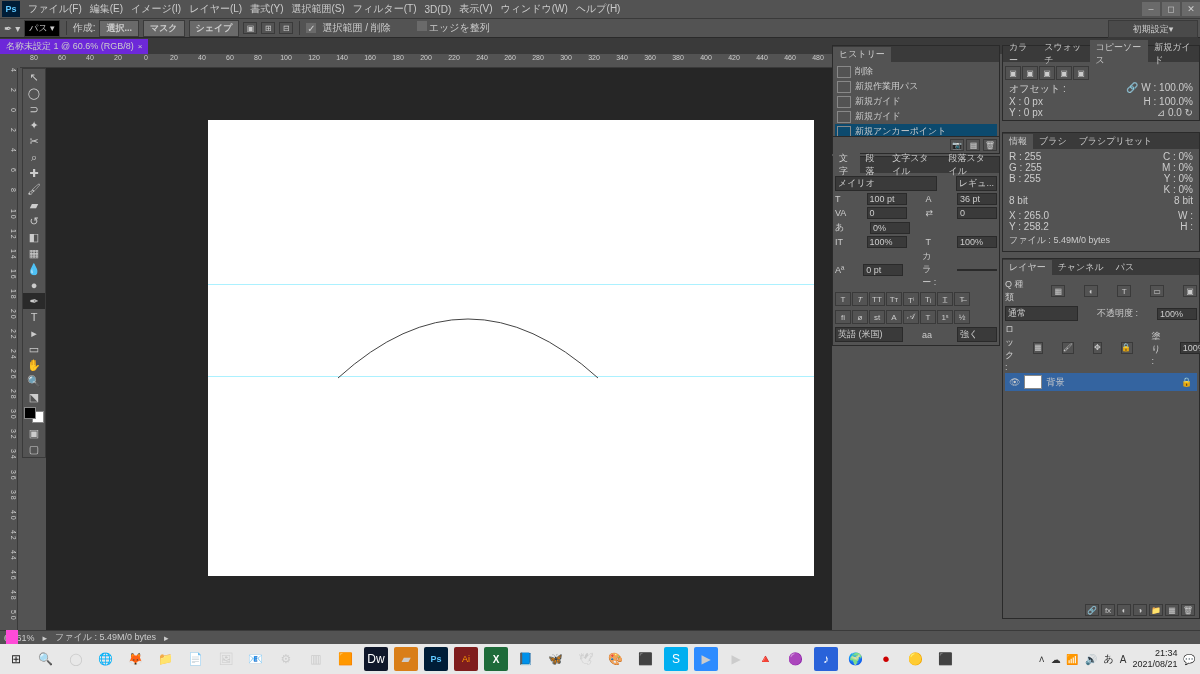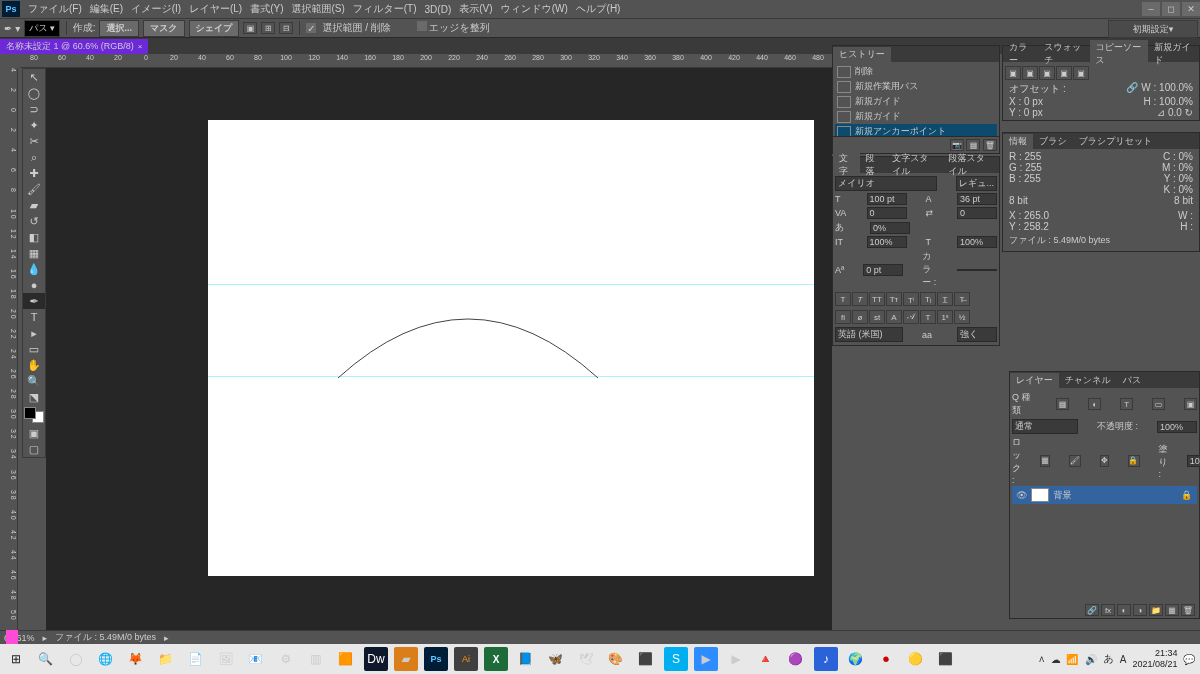--- a/index.html
+++ b/index.html
@@ -385,21 +385,21 @@
           <span>W :</span>
         </div>
       <div class="info-row">
           <span><span>Y :</span> <span>258.2</span></span>
           <span>H :</span>
         </div>
       <div style="padding:2px 4px"><span>ファイル :</span> <span>5.49M/0 bytes</span></div>
     </div>
   </div>
 
-  <div class="right-panel" style="position:absolute;bottom:0;left:7px;right:0;height:248px">
+  <div class="right-panel" style="position:absolute;bottom:0;left:0;right:0;height:361px">
     <div class="panel-tabs">
       <span class="active">レイヤー</span>
       <span>チャンネル</span>
       <span>パス</span>
     </div>
     <div class="panel-body">
       <div class="char-row">
           <span>Q 種類</span>
         <span class="tiny-btn">▦</span>
         <span class="tiny-btn">◐</span>
@@ -457,21 +457,21 @@
   <span class="task-icon">📁</span>
   <span class="task-icon">📄</span>
   <span class="task-icon">🖼</span>
   <span class="task-icon">📧</span>
   <span class="task-icon">⚙</span>
   <span class="task-icon">▥</span>
   <span class="task-icon">🟧</span>
   <span class="task-icon" style="background:#0f172a;color:#fff">Dw</span>
   <span class="task-icon" style="background:#d97e18">▰</span>
   <span class="task-icon" style="background:#001d37;color:#5fc8ff;font-size:9px;font-weight:bold">Ps</span>
-  <span class="task-icon" style="background:#404040;color:#ff9a00;font-size:9px;font-weight:normal">Ai</span>
+  <span class="task-icon" style="background:#7f1d1d;color:#ff9a00;font-size:9px;font-weight:normal">Ai</span>
   <span class="task-icon" style="background:#1e6b3a;color:#fff;font-size:10px;font-weight:bold">X</span>
   <span class="task-icon">📘</span>
   <span class="task-icon">🦋</span>
   <span class="task-icon">🕊</span>
   <span class="task-icon">🎨</span>
   <span class="task-icon">⬛</span>
   <span class="task-icon" style="background:#00aff0;color:#fff">S</span>
   <span class="task-icon" style="background:#2d8cff">▶</span>
   <span class="task-icon">▶</span>
   <span class="task-icon">🔺</span>

